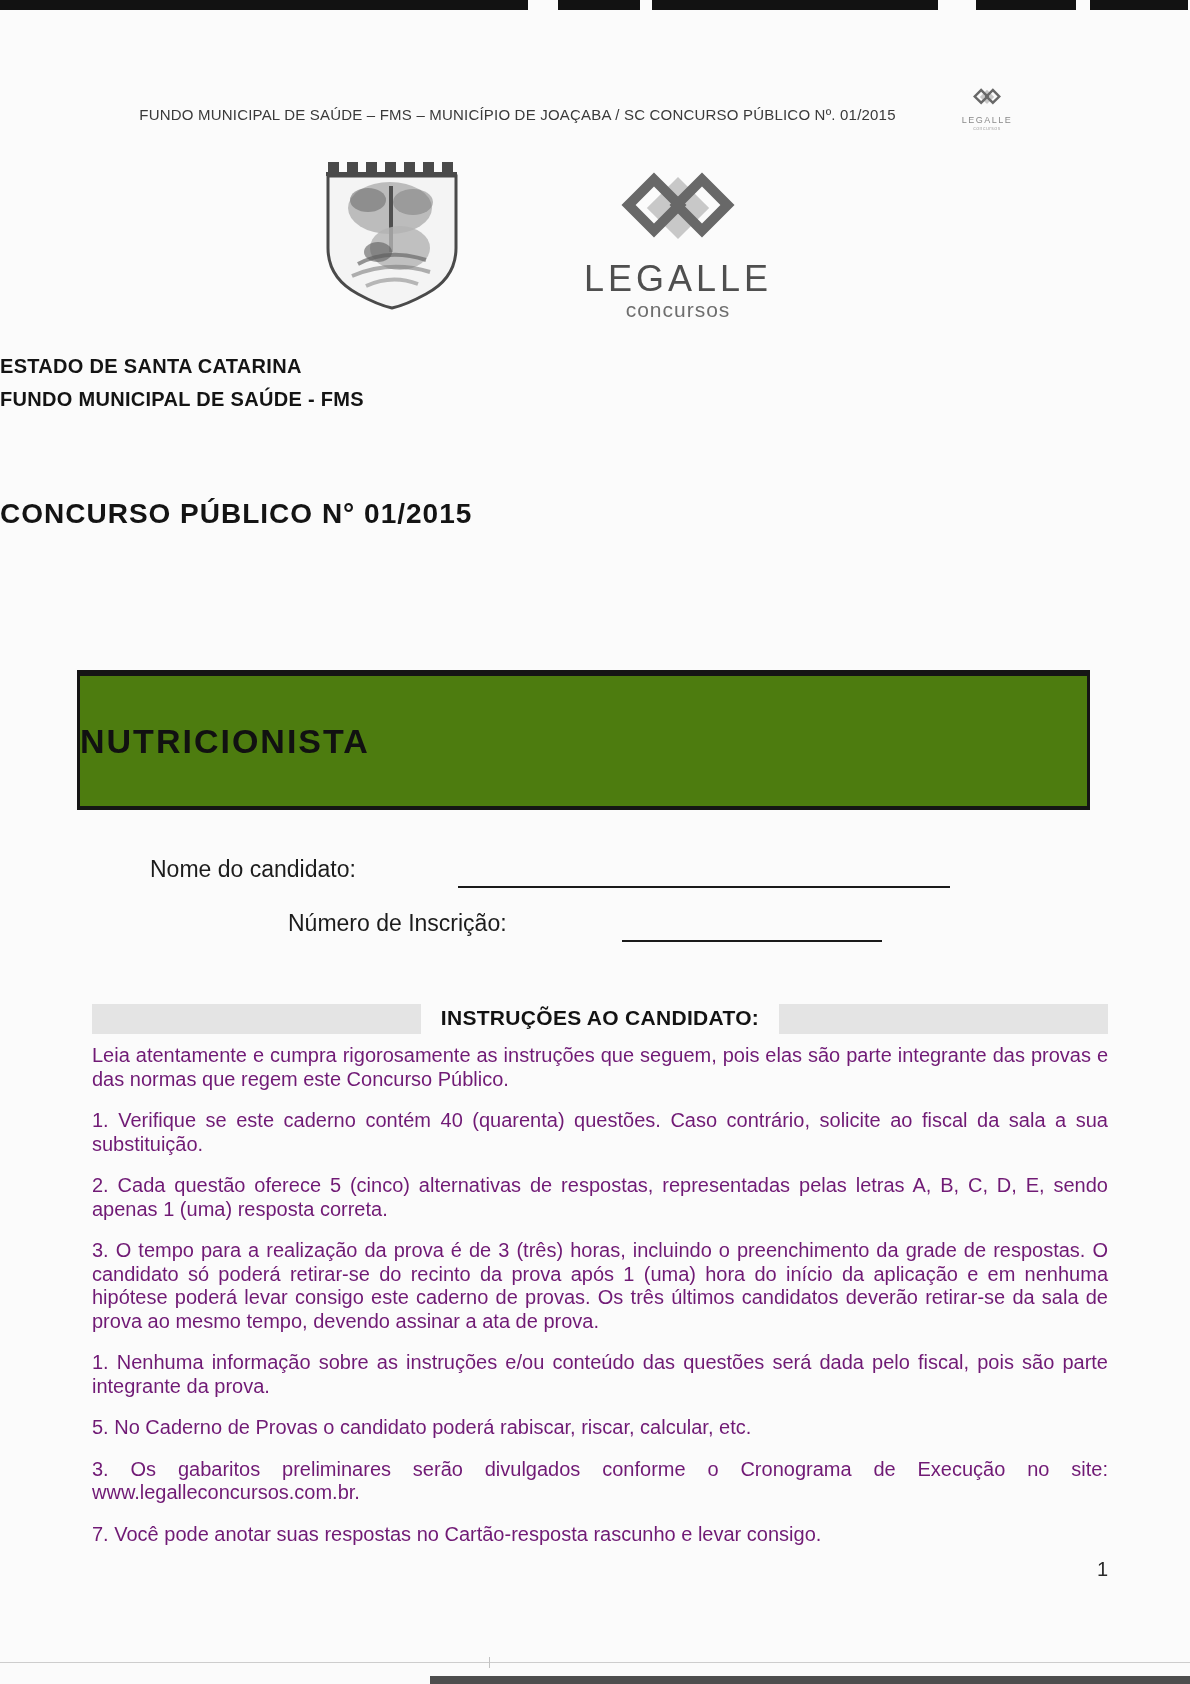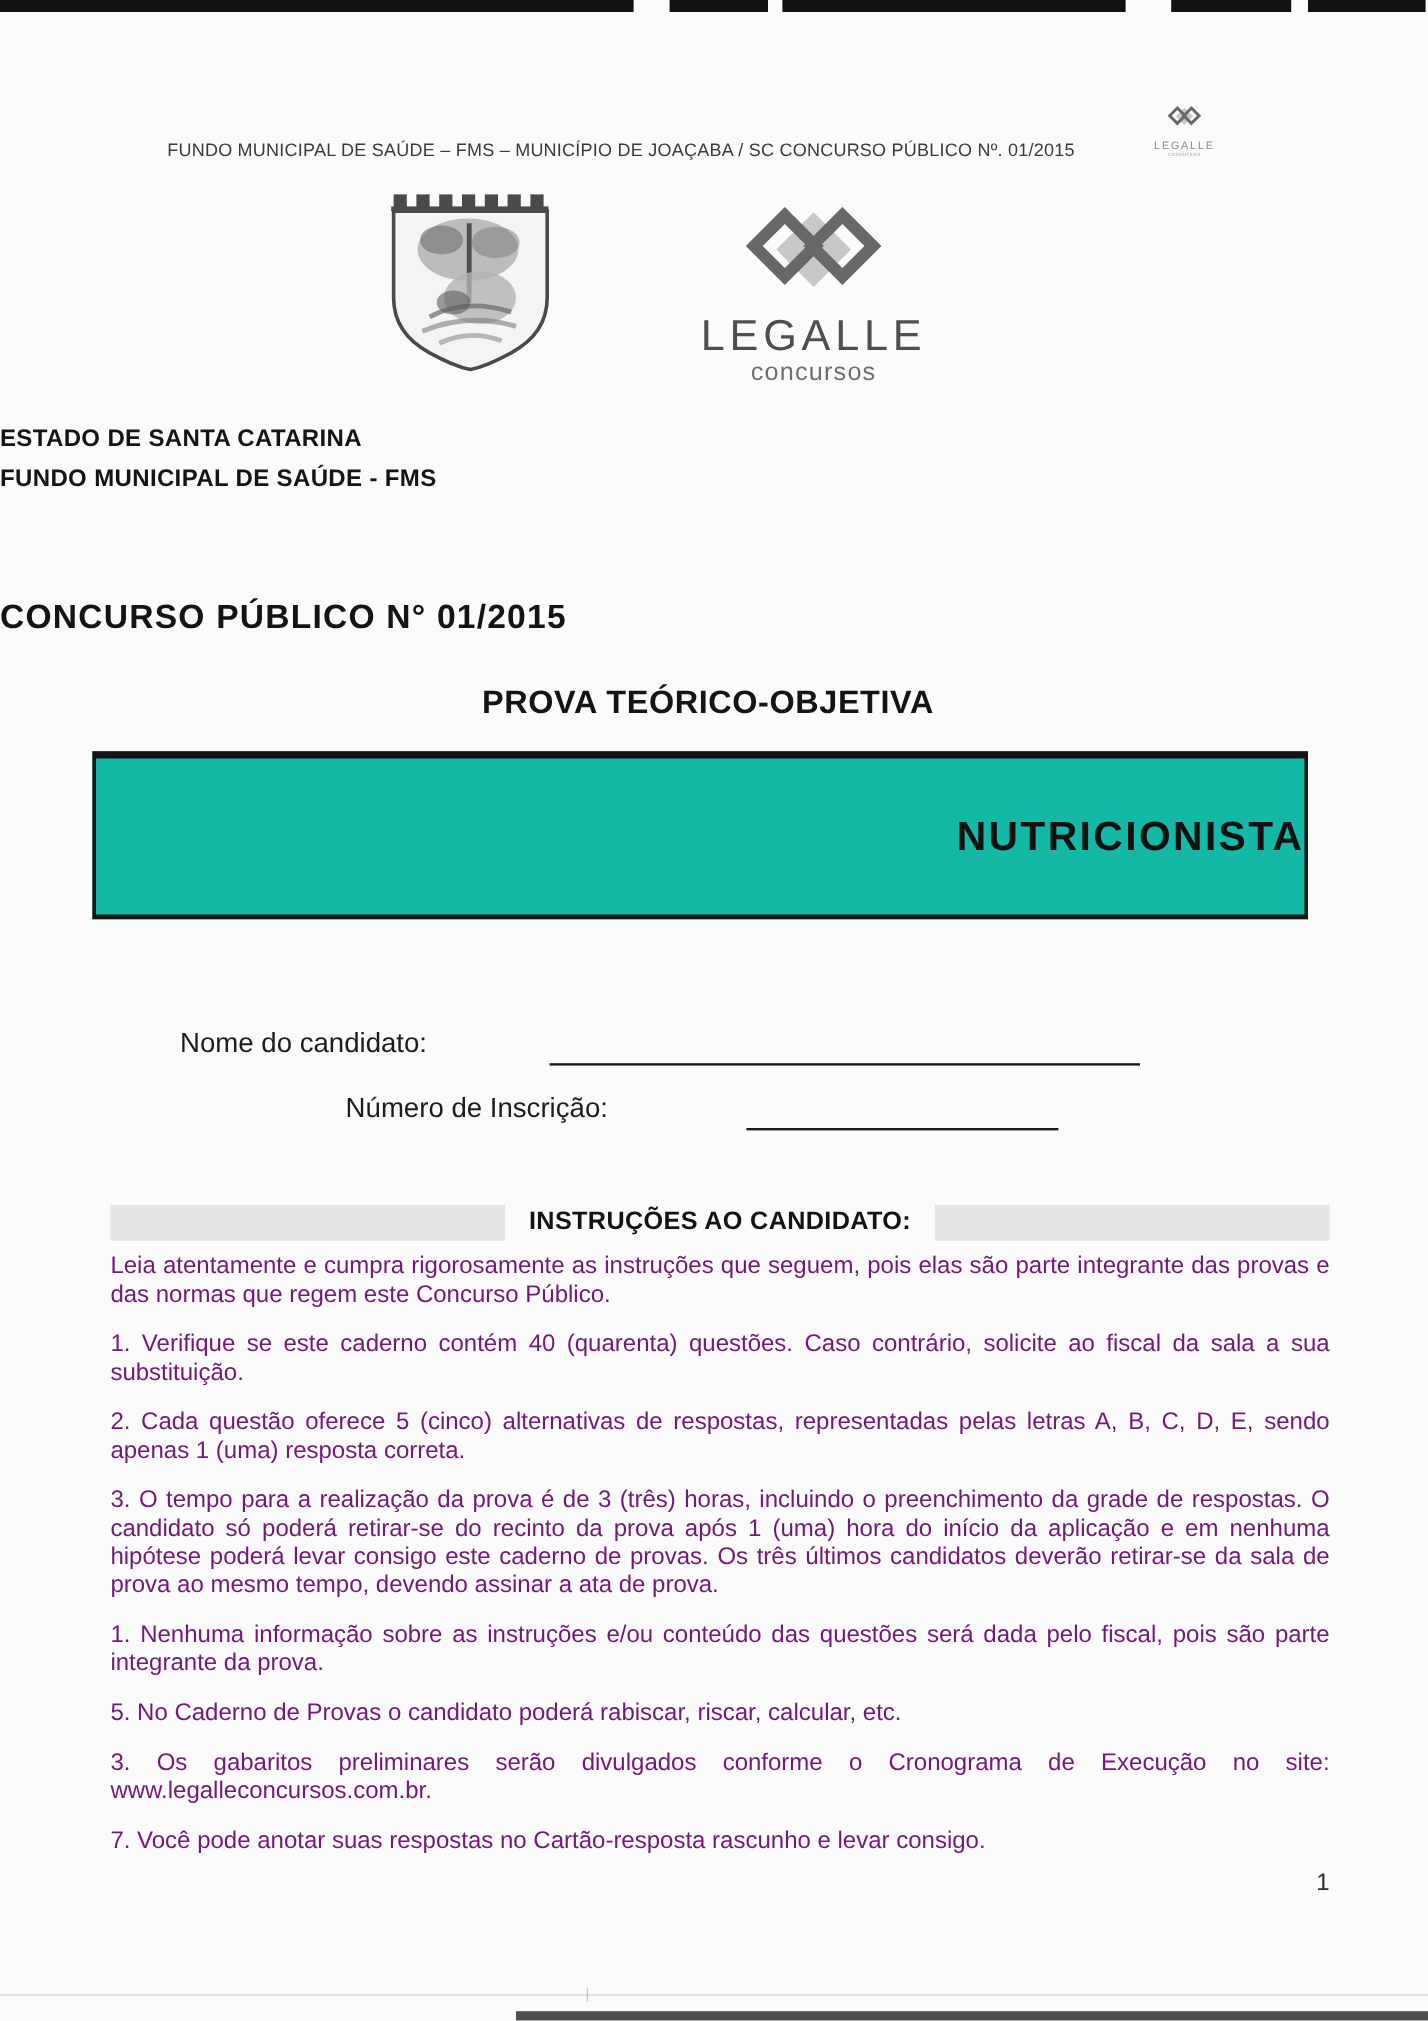--- a/index.html
+++ b/index.html
@@ -10,21 +10,21 @@
   }
   
   .top-bar{position:absolute;left:0;top:0;width:1188px;height:10px;background:#121212;}
   .top-bar .gap{position:absolute;top:0;height:10px;background:#fbfbfb;}
   .bottom-line{position:absolute;left:0;top:1662px;width:1190px;height:1px;background:#cdcdcd;}
   .bottom-tick{position:absolute;left:489px;top:1657px;width:1px;height:11px;background:#c2c2c2;}
   .bottom-bar{position:absolute;left:430px;top:1676px;width:760px;height:8px;background:#4e4e4e;}
 
   .header-line{
     position:absolute;left:0;top:106px;width:1035px;text-align:center;
-    font-size:15px;letter-spacing:.2px;color:#3a3a3a;margin-top:11px;
+    font-size:15px;letter-spacing:.2px;color:#3a3a3a;
   }
 
   .mini-logo{position:absolute;left:948px;top:86px;width:78px;text-align:center;}
   .mini-logo .word{font-size:9px;letter-spacing:1.5px;color:#8a8a8a;margin-top:1px;}
   .mini-logo .sub{font-size:5px;letter-spacing:.5px;color:#ababab;}
 
   .coat{position:absolute;left:318px;top:156px;}
   .legalle{position:absolute;left:578px;top:166px;width:200px;text-align:center;}
   .legalle .word{font-size:36px;letter-spacing:4px;color:#4f4f4f;font-weight:400;margin-top:-4px;}
   .legalle .sub{font-size:21px;letter-spacing:1px;color:#6e6e6e;margin-top:-2px;}
@@ -36,23 +36,23 @@
   .contest-title{
     position:absolute;left:0;top:498px;width:1180px;text-align:left;
     font-weight:bold;font-size:28px;color:#141414;letter-spacing:1px;
   }
   .exam-type{
     position:absolute;left:0;top:570px;width:1180px;text-align:center;
     font-weight:bold;font-size:27px;color:#141414;letter-spacing:.5px;
   }
 
   .role-box{
-    position:absolute;left:77px;top:626px;width:1007px;height:130px;
+    position:absolute;left:77px;top:670px;width:1007px;height:130px;
     border:3px solid #151515;border-top-width:6px;border-bottom-width:4px;
-    display:flex;align-items:center;justify-content:flex-end;background:#14b8a6;
+    display:flex;align-items:center;justify-content:flex-start;background:#4d7c0f;
   }
   .role-box .role{font-weight:bold;font-size:34px;letter-spacing:2px;color:#111;}
 
   .field-label{position:absolute;font-weight:normal;font-size:23px;color:#1c1c1c;}
   .field-line{position:absolute;height:2px;background:#1a1a1a;}
 
   .instr-band{position:absolute;left:92px;top:1004px;width:1016px;height:30px;background:#e4e4e4;}
   .instr-heading{
     position:absolute;left:92px;top:1006px;width:1016px;text-align:center;
   }
@@ -132,21 +132,20 @@
     <div class="word">LEGALLE</div>
     <div class="sub">concursos</div>
   </div>
 
   <div class="org-titles">
     <div>ESTADO DE SANTA CATARINA</div>
     <div>FUNDO MUNICIPAL DE SAÚDE - FMS</div>
   </div>
 
   <div class="contest-title">CONCURSO PÚBLICO N° 01/2015</div>
-  <div class="exam-type">PROVA TEÓRICO-OBJETIVA</div>
 
   <div class="role-box">
     <div class="role">NUTRICIONISTA</div>
   </div>
 
   <div class="field-label" style="left:150px;top:856px;">Nome do candidato:</div>
   <div class="field-line" style="left:458px;top:886px;width:492px;"></div>
 
   <div class="field-label" style="left:288px;top:910px;">Número de Inscrição:</div>
   <div class="field-line" style="left:622px;top:940px;width:260px;"></div>

